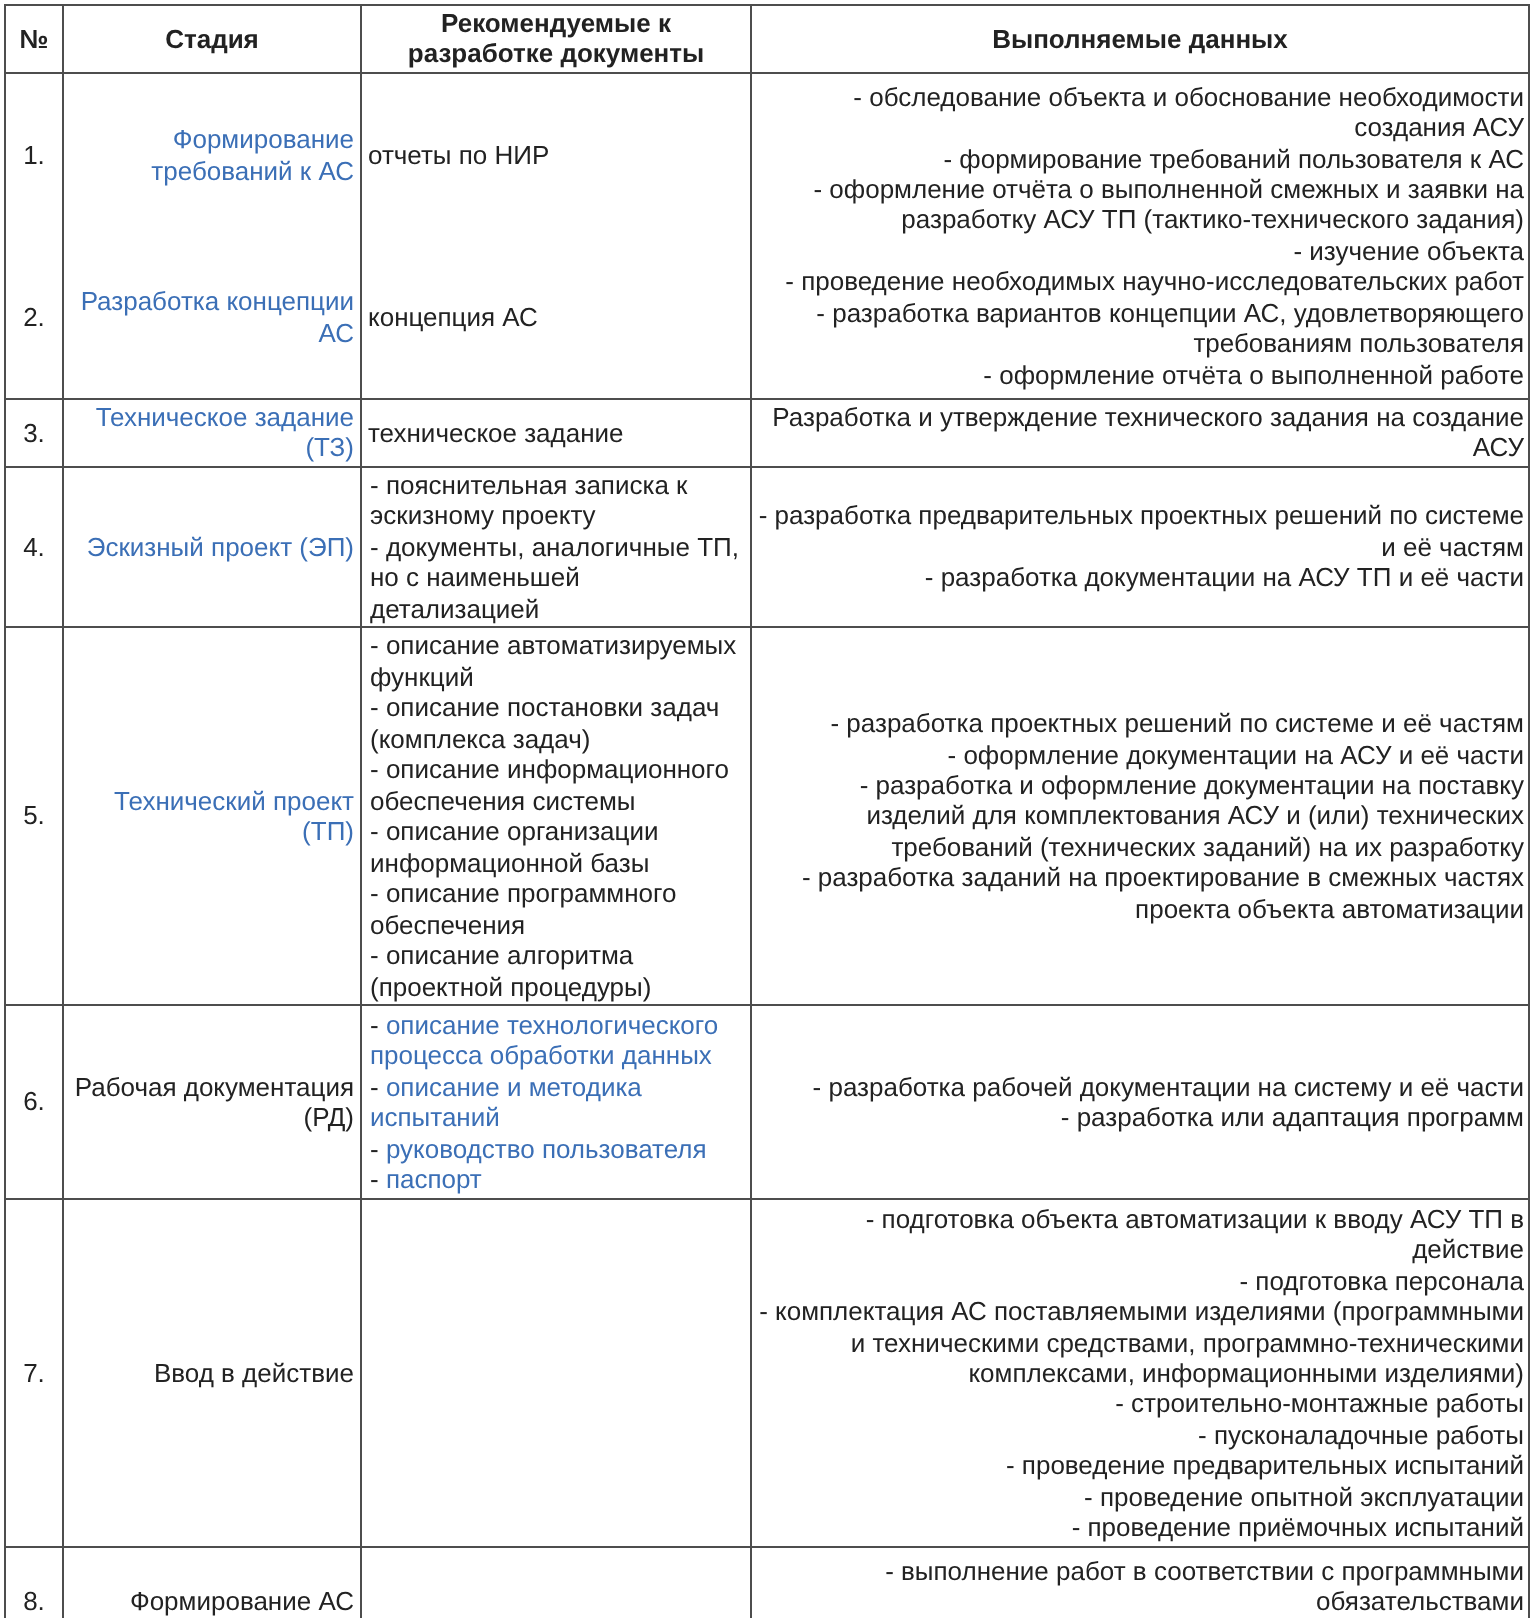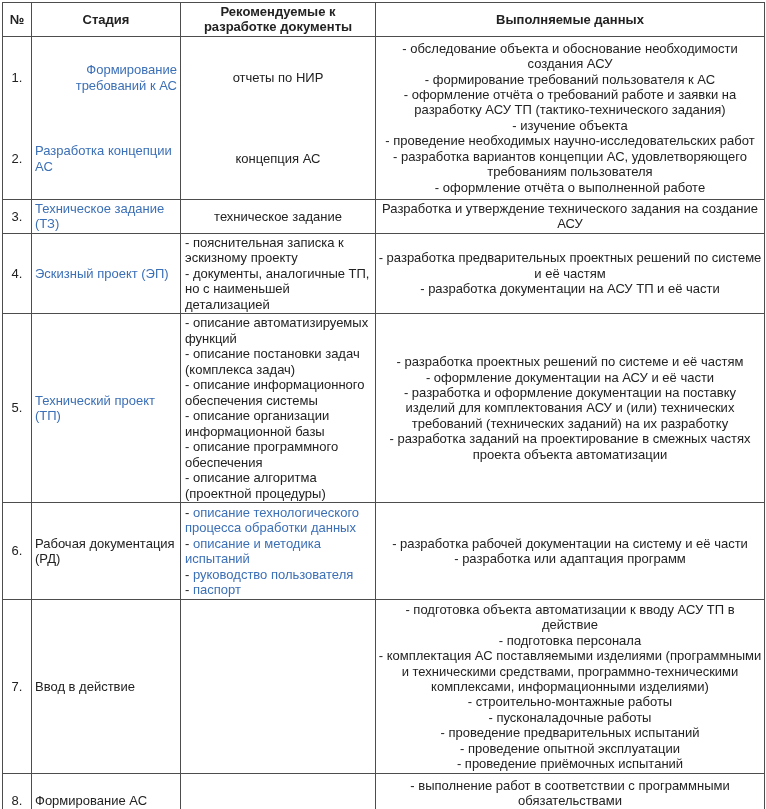--- a/index.html
+++ b/index.html
@@ -16,25 +16,25 @@
   col.c-stage{width:149px;}
   col.c-docs{width:195px;}
   col.c-works{width:389px;}
   th,td{border:1px solid var(--border);
         font-size:13px;line-height:1.19;
         padding:1px 3px;vertical-align:middle;
         overflow:hidden;word-wrap:break-word;}
   th{font-weight:bold;text-align:center;}
   tr.hdr{height:30px;}
   td.num{text-align:center;}
-  td.stage{text-align:left;}
+  td.stage{text-align:right;}
   td.stage.left{text-align:right;padding-left:4px;}
-  td.docs.center{text-align:center;}
+  td.docs.center{text-align:left;}
   td.docs.left{text-align:left;padding-left:4px;margin-left:36px;}
-  td.works{text-align:center;padding:1px 2px;}
+  td.works{text-align:right;padding:1px 2px;}
   .link{color:var(--link);cursor:pointer;}
   td.no-bottom{border-bottom:none;}
   td.no-top{border-top:none;}
   .item{display:block;}
 </style>
 </head>
 <body>
 
 <table class="stages">
   <colgroup>
@@ -52,21 +52,21 @@
     </tr>
   </thead>
   <tbody id="tbody">
       <tr style="height: 82px;">
         <td class="num no-bottom">1.</td>
         <td class="stage left no-bottom"><span class="link">Формирование требований к АС</span></td>
         <td class="docs center no-bottom"><span>отчеты по НИР</span></td>
         <td class="works" rowspan="2">
           <span class="item">- обследование объекта и обоснование необходимости создания АСУ</span>
           <span class="item">- формирование требований пользователя к АС</span>
-          <span class="item">- оформление отчёта о требований работе и заявки на разработку АСУ ТП (тактико-технического задания)</span>
+          <span class="item">- оформление отчёта о выполненной смежных и заявки на разработку АСУ ТП (тактико-технического задания)</span>
           <span class="item">- изучение объекта</span>
           <span class="item">- проведение необходимых научно-исследовательских работ</span>
           <span class="item">- разработка вариантов концепции АС, удовлетворяющего требованиям пользователя</span>
           <span class="item">- оформление отчёта о выполненной работе</span>
         </td>
       </tr>
       <tr style="height: 81px;">
         <td class="num no-top">2.</td>
         <td class="stage no-top"><span class="link">Разработка концепции АС</span></td>
         <td class="docs center no-top"><span>концепция АС</span></td>

